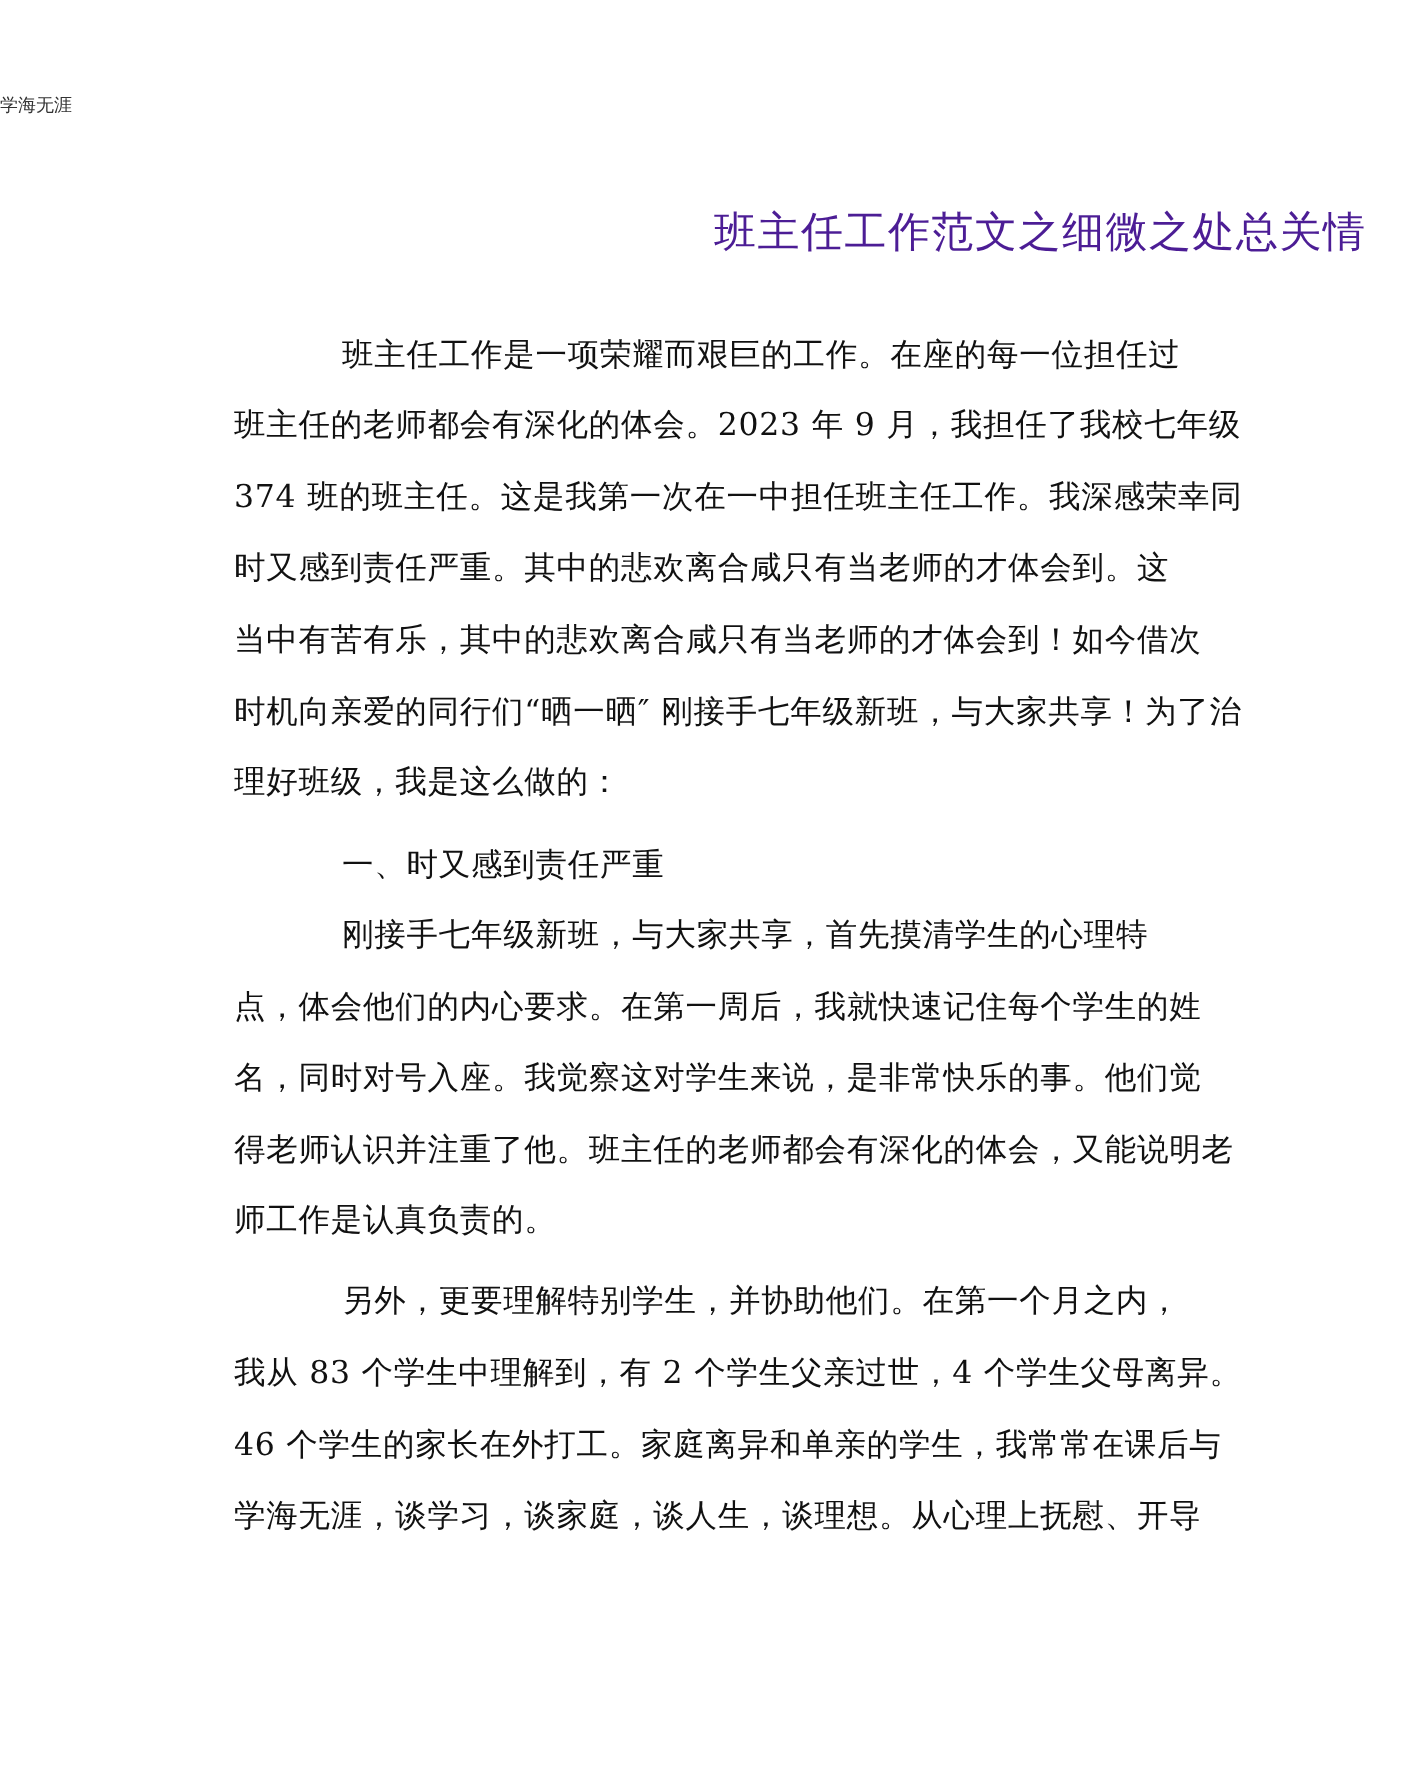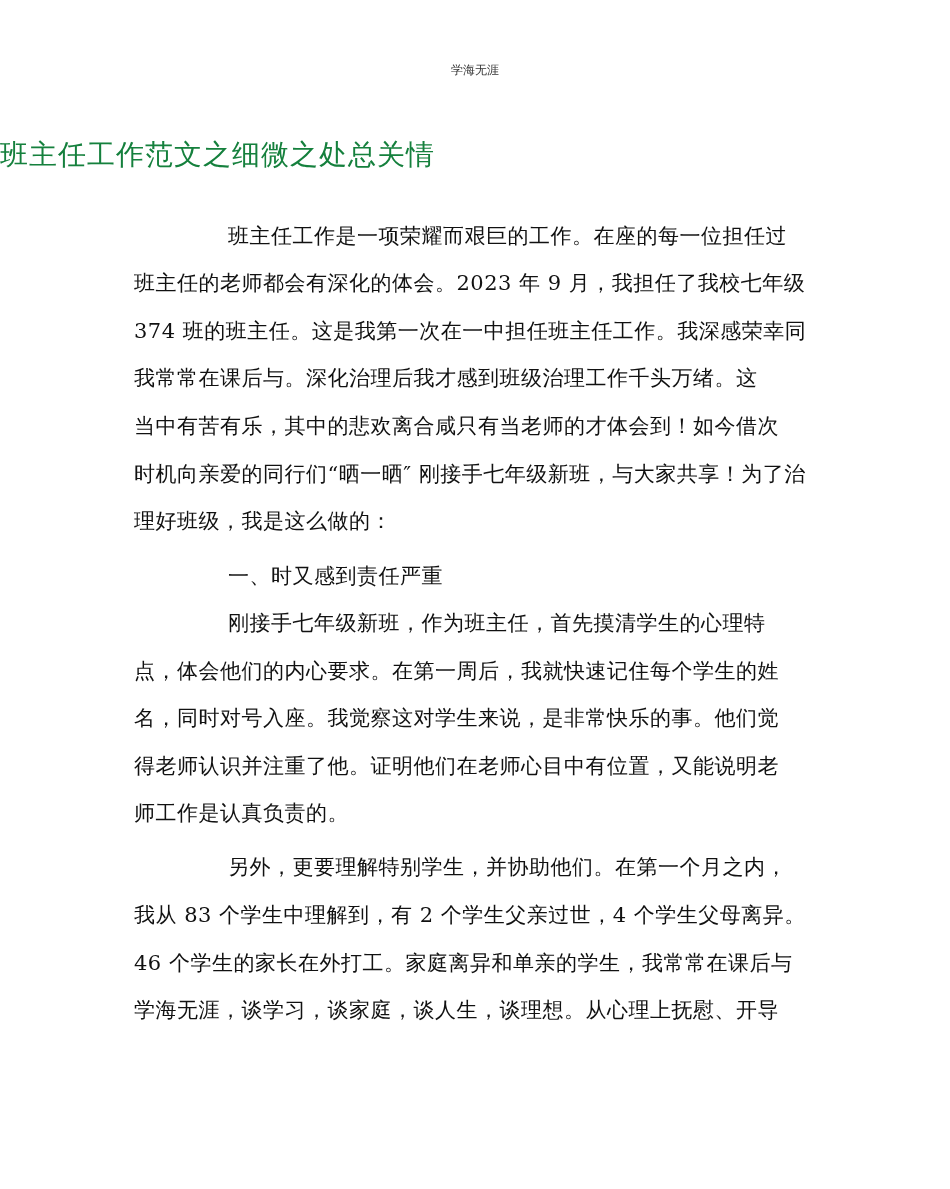--- a/index.html
+++ b/index.html
@@ -1,43 +1,43 @@
 <!DOCTYPE html>
 <html><head>
   <meta charset="utf-8">
   <style>
     html, body { margin: 0; padding: 0; background: #ffffff; }
     body { width: 950px; height: 1189px; position: relative; overflow: hidden;
            font-family: "DejaVu Serif", "Liberation Serif", serif; color: #111; }
-    .header { position: absolute; top: 62px; left: 0; width: 950px; text-align: center;
+    .header { position: absolute; top: 62px; left: 0; width: 950px; 
               font-size: 12px; color: #333; }
-    .title { position: absolute; top: 136px; left: 0; width: 911px; text-align: left;
-             font-size: 28px; letter-spacing: 1px; color: #15803d; }
-    .line { position: absolute; left: 134px; font-size: 21px; white-space: nowrap;
+    .title { position: absolute; top: 136px; left: 0; width: 911px; text-align: right;
+             font-size: 28px; letter-spacing: 1px; color: #4c1d95; }
+    .line { position: absolute; left: 156px; font-size: 21px; white-space: nowrap;
             letter-spacing: 0.5px; line-height: 28px; }
     .indent { left: 228px; font-family: Liberation Serif, serif; }
   </style>
 </head>
 <body>
 
 <div class="header">学海无涯</div>
 
 <div class="title">班主任工作范文之细微之处总关情</div>
 
 <div>
   <div class="line indent" style="top:222px">班主任工作是一项荣耀而艰巨的工作。在座的每一位担任过</div>
   <div class="line" style="top:269px">班主任的老师都会有深化的体会。2023 年 9 月，我担任了我校七年级</div>
   <div class="line" style="top:317px">374 班的班主任。这是我第一次在一中担任班主任工作。我深感荣幸同</div>
-  <div class="line" style="top:364px">我常常在课后与。深化治理后我才感到班级治理工作千头万绪。这</div>
+  <div class="line" style="top:364px">时又感到责任严重。其中的悲欢离合咸只有当老师的才体会到。这</div>
   <div class="line" style="top:412px">当中有苦有乐，其中的悲欢离合咸只有当老师的才体会到！如今借次</div>
   <div class="line" style="top:460px">时机向亲爱的同行们“晒一晒″ 刚接手七年级新班，与大家共享！为了治</div>
   <div class="line" style="top:507px">理好班级，我是这么做的：</div>
   <div class="line indent" style="top:562px">一、时又感到责任严重</div>
-  <div class="line indent" style="top:609px">刚接手七年级新班，作为班主任，首先摸清学生的心理特</div>
+  <div class="line indent" style="top:609px">刚接手七年级新班，与大家共享，首先摸清学生的心理特</div>
   <div class="line" style="top:657px">点，体会他们的内心要求。在第一周后，我就快速记住每个学生的姓</div>
   <div class="line" style="top:704px">名，同时对号入座。我觉察这对学生来说，是非常快乐的事。他们觉</div>
-  <div class="line" style="top:752px">得老师认识并注重了他。证明他们在老师心目中有位置，又能说明老</div>
+  <div class="line" style="top:752px">得老师认识并注重了他。班主任的老师都会有深化的体会，又能说明老</div>
   <div class="line" style="top:799px">师工作是认真负责的。</div>
   <div class="line indent" style="top:853px">另外，更要理解特别学生，并协助他们。在第一个月之内，</div>
   <div class="line" style="top:901px">我从 83 个学生中理解到，有 2 个学生父亲过世，4 个学生父母离异。</div>
   <div class="line" style="top:949px">46 个学生的家长在外打工。家庭离异和单亲的学生，我常常在课后与</div>
   <div class="line" style="top:996px">学海无涯，谈学习，谈家庭，谈人生，谈理想。从心理上抚慰、开导</div>
 </div>
 
 </body></html>

